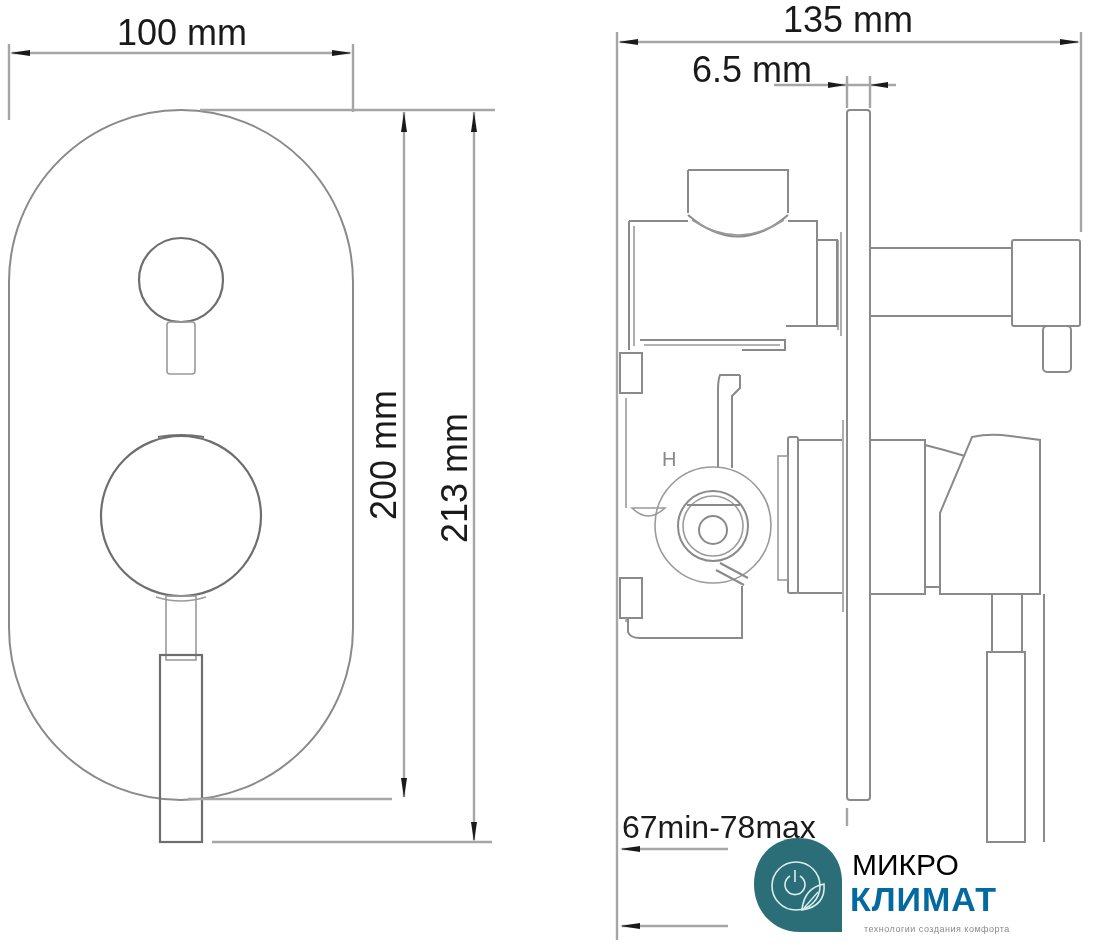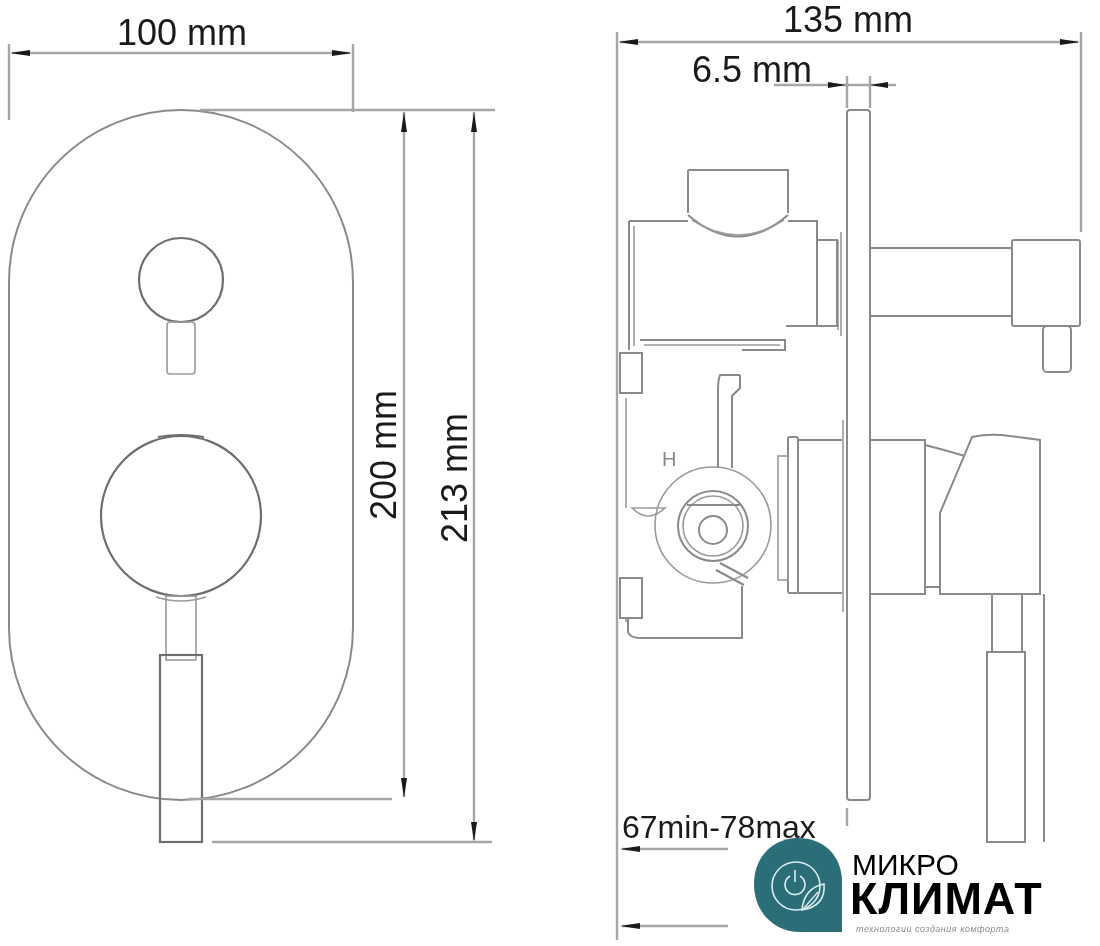--- a/index.html
+++ b/index.html
@@ -7,22 +7,22 @@
   #drawing{position:absolute;left:0;top:0;width:1100px;height:946px;}
   .dim-text{font-family:"Liberation Sans",sans-serif;font-size:36px;fill:#1a1a1a;}
   .dim-text-sm{font-family:"Liberation Sans",sans-serif;font-size:32px;fill:#1a1a1a;}
   .ln{stroke:#8a8a8a;stroke-width:2;fill:none;}
   .ln-thin{stroke:#9a9a9a;stroke-width:1.6;fill:none;}
   .ln-dark{stroke:#6e6e6e;stroke-width:2.2;fill:none;}
   .dimln{stroke:#a6a6a6;stroke-width:2.4;fill:none;}
   .arrow{fill:#1a1a1a;}
   #logo{position:absolute;left:752px;top:836px;width:348px;height:110px;}
   .logo-top{position:absolute;left:100px;top:14px;font-size:30px;color:#000000;letter-spacing:0px;font-weight:normal;line-height:30px;}
-  .logo-main{position:absolute;left:98px;top:42px;font-size:45px;color:#000000;font-weight:bold;letter-spacing:1px;line-height:42px;}
-  .logo-tag{position:absolute;left:104px;top:88px;font-size:9px;color:#8a8a8a;letter-spacing:0.5px;line-height:10px;white-space:nowrap;font-style:italic;}
+  .logo-main{position:absolute;left:98px;top:42px;font-size:34px;color:#0369a1;font-weight:bold;letter-spacing:1px;line-height:42px;}
+  .logo-tag{position:absolute;left:112px;top:88px;font-size:9px;color:#8a8a8a;letter-spacing:0.5px;line-height:10px;white-space:nowrap;}
   .logo-badge{position:absolute;left:0;top:0;width:92px;height:100px;}
 </style>
 </head>
 <body>
 
 <svg id="drawing" viewBox="0 0 1100 946" xmlns="http://www.w3.org/2000/svg">
 
   <g>
 
     <g>

